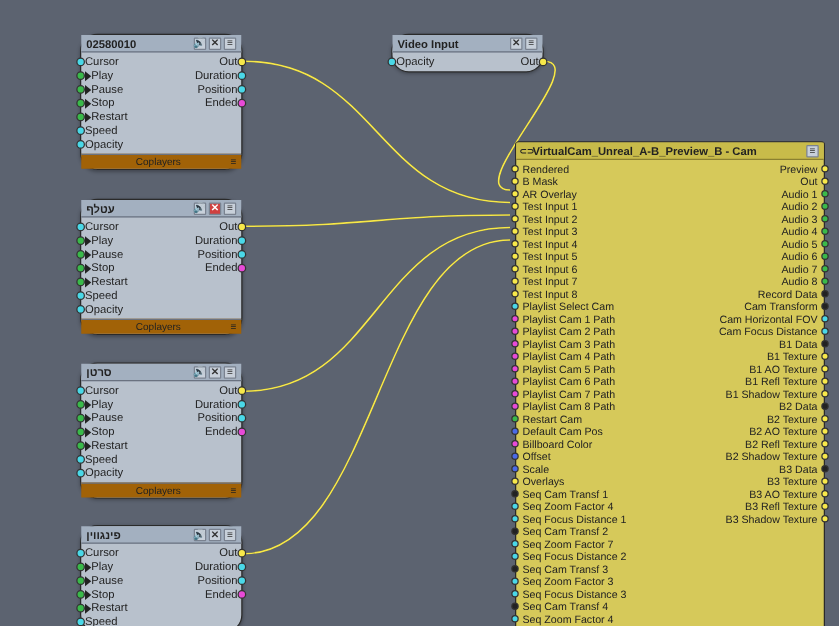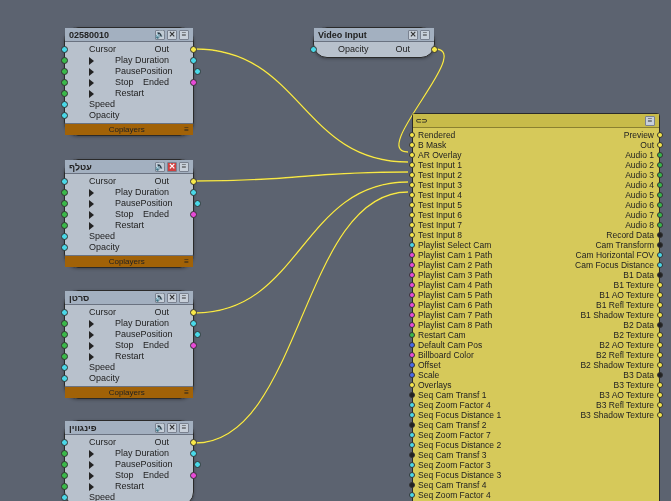--- a/index.html
+++ b/index.html
@@ -31,21 +31,21 @@
   .node-header .hdr-icon {
     width: 10px; height: 10px; display: flex; align-items: center; justify-content: center;
     font-size: 8px; color: #333; background: #c8d0da; border: 1px solid #7a8290; border-radius: 1px;
   }
   .hdr-icon.red { background: #d04040; color: #fff; }
   .node-body { padding: 2px 0; }
   .row {
     display: flex; justify-content: space-between; align-items: center;
     padding: 0 3px; height: 11px; line-height: 11px; position: relative;
   }
-  .row .left, .row .right { display: flex; align-items: center; gap: 21px; }
+  .row .left, .row .right { display: flex; align-items: center; gap: 0; }
   .row .left { justify-content: flex-start; }
   .row .right { justify-content: flex-end; text-align: right; }
   .port {
     width: 7px; height: 7px; border-radius: 50%;
     border: 1px solid #333; flex-shrink: 0;
   }
   .p-yellow { background: #f7e84a; }
   .p-magenta { background: #e84ad8; }
   .p-green  { background: #3ab94a; }
   .p-cyan   { background: #4ad8e8; }
@@ -433,20 +433,21 @@
             <span class="lbl">Out</span>
             <span class="port p-yellow" style="margin-right:-7px"></span>
           </span>
         </div>
       </div>
   </div>
 
   <div class="big-node" id="big-node" style="left: 412px; top: 113px; width: 248px;">
     <div class="node-header">
       <span class="icon-type">⊂⊃</span>
+      <span class="title lbl">VirtualCam_Unreal_A-B_Preview_B - Cam</span>
       <span class="hdr-icons">
         <span class="hdr-icon">≡</span>
       </span>
     </div>
     <div class="node-body" id="big-body">
         <div class="big-row">
           <span class="left">
             <span class="port p-yellow"></span>
             <span class="lbl">Rendered</span>
           </span>

